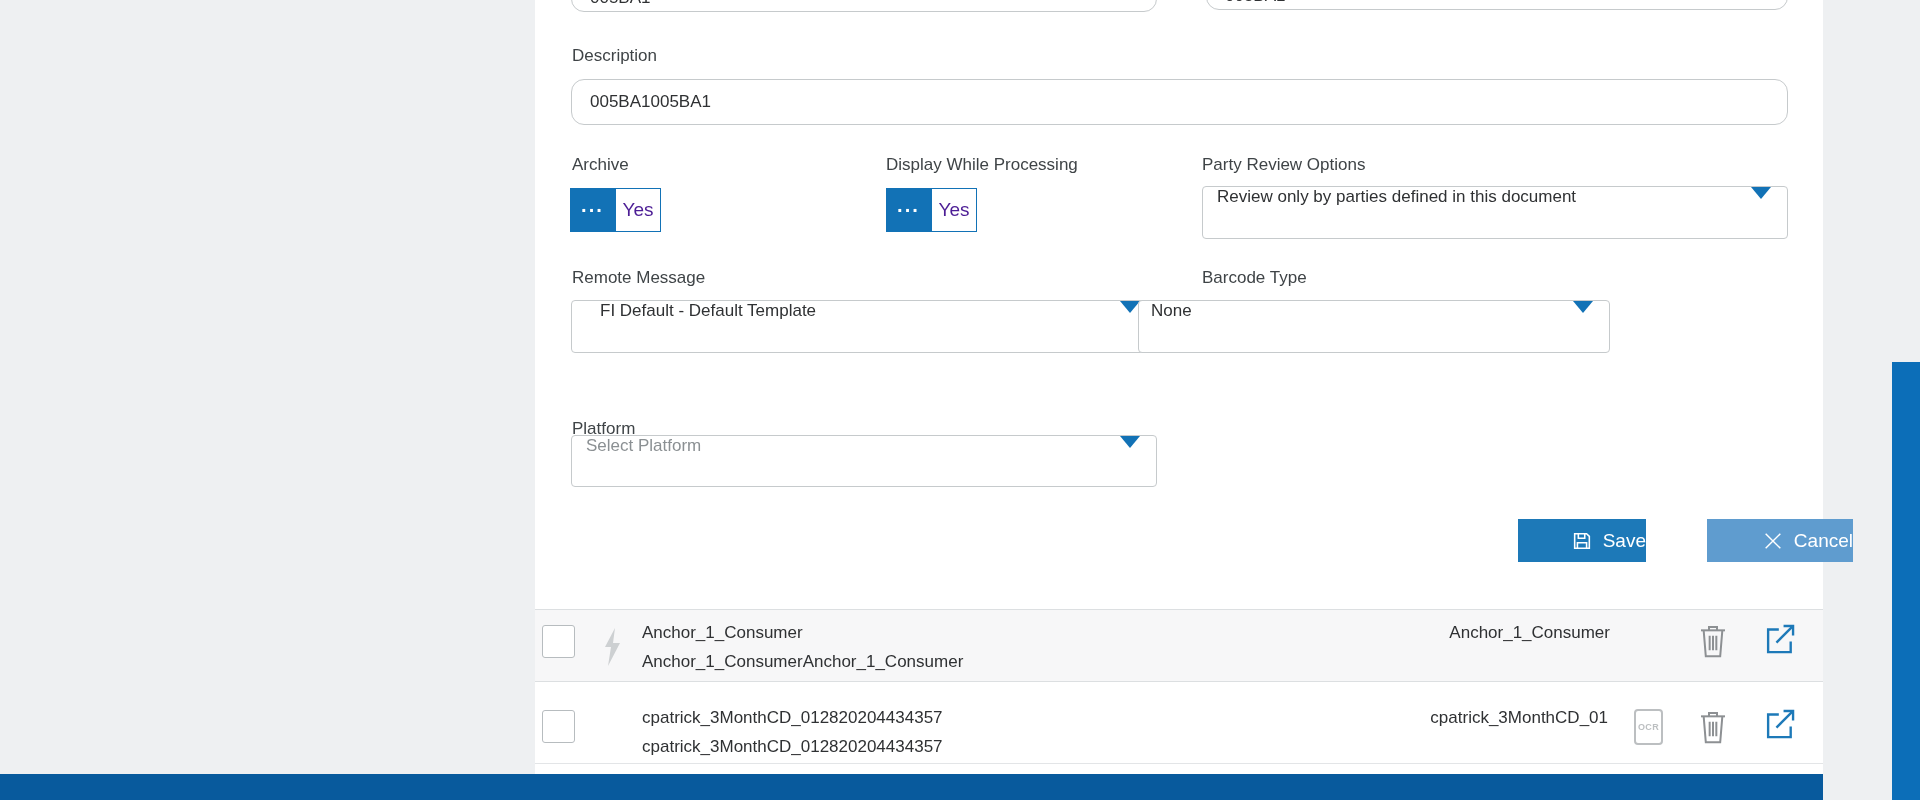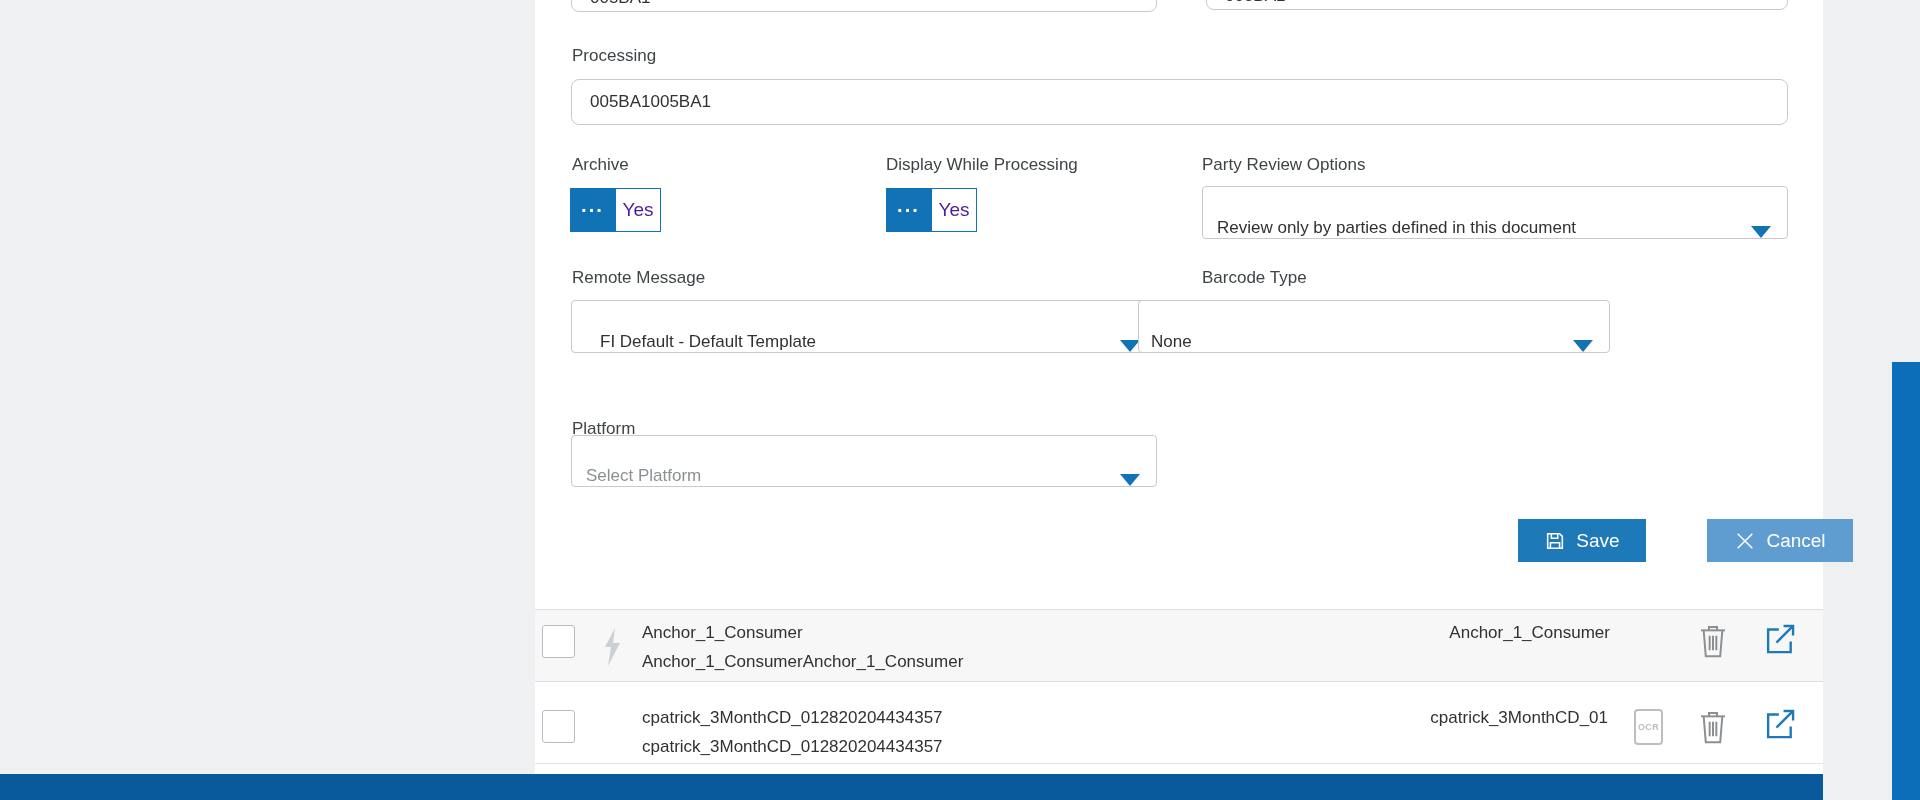--- a/index.html
+++ b/index.html
@@ -24,21 +24,21 @@
     position: absolute;
     font-size: 17px;
     color: #3f4447;
     line-height: 20px;
     white-space: nowrap;
   }
 
   .text-input, .top-input {
     position: absolute;
     border: 1px solid #c6cacc;
-    border-radius: 8px;
+    border-radius: 13px;
     background: #fff;
     font-size: 17px;
     color: #2f3133;
     display: flex;
     align-items: center;
     padding: 0 18px;
     white-space: nowrap;
   }
   .top-input {
     top: -30px;
@@ -48,21 +48,21 @@
   }
 
   .dropdown {
     position: absolute;
     border: 1px solid #c6cacc;
     border-radius: 4px;
     background: #fff;
     font-size: 17px;
     color: #2f3133;
     display: flex;
-    align-items: flex-end;
+    align-items: flex-start;
     justify-content: space-between;
     padding: 0 16px 0 14px;
     cursor: pointer;
     white-space: nowrap;
   }
   .dropdown .value { overflow: hidden; text-overflow: ellipsis; }
   .dropdown .placeholder { color: #8b9093; }
   .caret {
     width: 0; height: 0;
     border-left: 10px solid transparent;
@@ -92,21 +92,21 @@
     background: #ffffff;
     border: 1px solid #1272b6;
     color: #4c1d95;
     display: flex; align-items: center; justify-content: center;
     font-size: 19px;
   }
 
   .btn {
     position: absolute;
     height: 43px;
-    display: flex; align-items: center; justify-content: center;
+    display: flex; align-items: center; justify-content: flex-end;
     gap: 10px;
     color: #ffffff;
     font-size: 19px;
     border: none;
     cursor: pointer;
   }
   .btn-save { background: #1d79b8; width: 128px; }
   .btn-cancel { background: #5f9ccf; width: 146px; margin-left: 48px; }
 
   .doc-row {
@@ -188,21 +188,21 @@
 
   <div class="panel"></div>
 
   <div class="top-input" style="left:571px; width:586px;">
     <span>005BA1</span>
   </div>
   <div class="top-input" style="left:1206px; width:582px; top:-32px;">
     <span>005BA1</span>
   </div>
 
-  <div class="field-label" style="left:572px; top:46px;">Processing</div>
+  <div class="field-label" style="left:572px; top:46px;">Description</div>
   <div class="text-input" style="left:571px; top:79px; width:1217px; height:46px;">
     <span>005BA1005BA1</span>
   </div>
 
   <div class="field-label" style="left:572px; top:155px;">Archive</div>
   <div class="toggle" style="left:570px; top:188px;">
     <div class="knob">···</div>
     <div class="state">Yes</div>
   </div>
 

